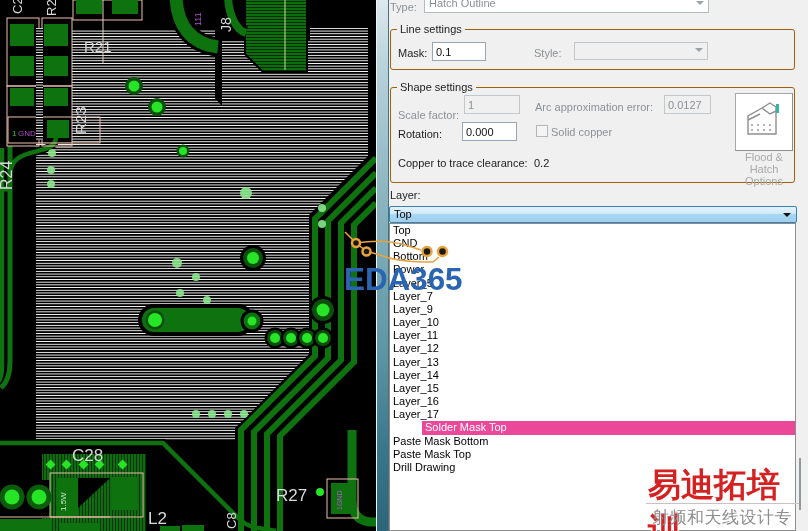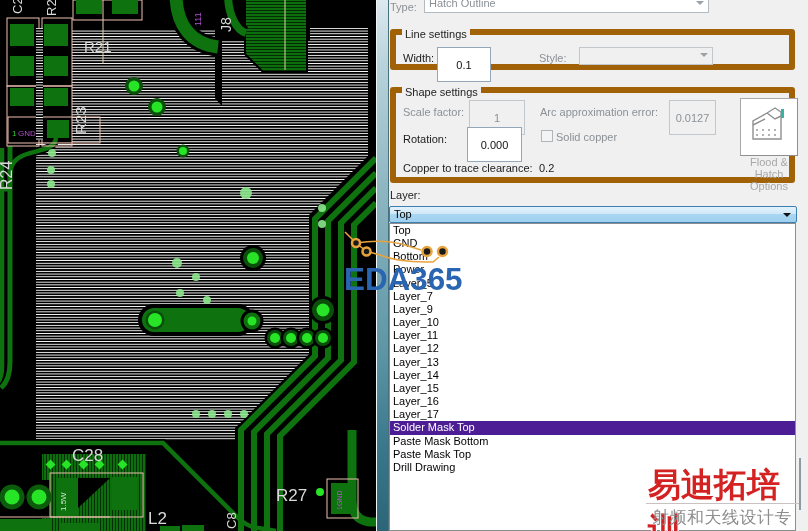--- a/index.html
+++ b/index.html
@@ -11,38 +11,38 @@
   #winEdge{position:absolute;left:376px;top:0;width:13px;height:531px;
     background:linear-gradient(180deg,#dde9ee 0%,#b9d3db 12%,#8fb7c2 35%,#5f97a6 65%,#39768a 85%,#2c6577 100%);
     border-left:1px solid #eef5f7;box-sizing:border-box;}
   #winEdge:after{content:"";position:absolute;right:0;top:0;width:1px;height:100%;background:#47707c;}
   
   #dlg{position:absolute;left:389px;top:0;width:419px;height:531px;background:#f0f0f0;
        font-size:11px;color:#1c1c1c;}
   .lbl{position:absolute;white-space:nowrap;}
   .dis{color:#8b9196;}
   .tbox{position:absolute;height:17px;border:1px solid #94a7b8;background:#fff;
-        font:11px "Liberation Sans",sans-serif;padding:8px 3px;box-sizing:content-box;color:#111;text-align:center;}
+        font:11px "Liberation Sans",sans-serif;padding:0 3px;box-sizing:content-box;color:#111;}
   .tbox[disabled], .tbox.disbox{border-color:#c2c7cb;background:#f0f0f0;color:#8b9196;}
   .combo{position:absolute;box-sizing:border-box;border:1px solid #b2bac1;background:#fff;
          color:#8b9196;padding:2px 18px 0 4px;overflow:hidden;white-space:nowrap;}
   .combo .arr{position:absolute;right:4px;top:45%;width:0;height:0;transform:translateY(-50%);
          border:4px solid transparent;border-top-color:#9aa2a8;border-bottom:0;}
-  .grp{position:absolute;border:6px solid #a16207;border-radius:3px;box-sizing:border-box;text-decoration:underline;}
+  .grp{position:absolute;border:1px solid #a16207;border-radius:3px;box-sizing:border-box;text-decoration:underline;}
   .grp .cap{position:absolute;top:-7px;left:6px;background:#f0f0f0;padding:0 3px;color:#222;}
   #layerCombo{position:absolute;left:0;top:206px;width:408px;height:17px;box-sizing:border-box;
       border:1px solid #3c7fb1;border-radius:2px;
       background:linear-gradient(180deg,#e3f2fb 0%,#cfe9f8 45%,#a8d7f2 46%,#9fd0ef 100%);
       color:#000;padding:1px 0 0 4px;}
   #layerCombo .arrB{position:absolute;right:5px;top:6px;width:0;height:0;
       border:4px solid transparent;border-top-color:#111;border-bottom:0;}
   #ddl{position:absolute;left:0;top:223px;width:407px;height:308px;box-sizing:border-box;
       background:#fff;border:1px solid #8d8d8d;overflow:hidden;}
   .ddl-item{height:13.16px;line-height:13.2px;padding-left:3px;color:#000;white-space:nowrap;}
-  .ddl-item.selected{background:#4c1d95;color:#fff;}
+  .ddl-item.selected{background:#ec4899;color:#fff;margin-left:32px;}
   
   #solidCb{position:absolute;width:10px;height:10px;border:1px solid #b0b6ba;background:#f4f4f4;}
   
   #floodBtn{position:absolute;left:340px;top:5px;width:66px;text-align:center;color:#a8a8a8;}
   #floodIcon{width:56px;height:56px;margin:0 auto;background:#fff;border:1px solid #a8a8a8;
       border-right-color:#8f8f8f;border-bottom-color:#8f8f8f;}
   
   #wmEda{position:absolute;left:344px;top:261px;font-size:32px;font-weight:bold;
       letter-spacing:0px;transform:scaleX(.98);transform-origin:left top;z-index:60;}
   #wmRed1{position:absolute;left:648px;top:463px;font-size:33px;font-weight:bold;letter-spacing:0;
@@ -239,32 +239,32 @@
   <div id="dlg">
 
     <div class="lbl dis" style="left:1px;top:1px">Type:</div>
     <div class="combo" style="left:35px;top:-6px;width:285px;height:19px">
       <span>Hatch Outline</span>
       <span class="arr"></span>
     </div>
 
     <div class="grp" style="left:1px;top:29px;width:405px;height:41px">
       <div class="cap">Line settings</div>
-      <div class="lbl" style="left:7px;top:17px">Width:</div>
+      <div class="lbl" style="left:7px;top:17px">Mask:</div>
       <input class="tbox" style="left: 41px; top: 12px; width: 46px;" value="0.1">
       <div class="lbl dis" style="left:143px;top:17px">Style:</div>
       <div class="combo" style="left:183px;top:12px;width:134px;height:18px;background:#f0f0f0;border-color:#c2c7cb">
         <span></span>
         <span class="arr"></span>
       </div>
     </div>
 
     <div class="grp" style="left:1px;top:87px;width:405px;height:96px">
       <div class="cap">Shape settings</div>
-      <div class="lbl dis" style="left:7px;top:13px">Scale factor:</div>
+      <div class="lbl dis" style="left:7px;top:21px">Scale factor:</div>
       <input class="tbox disbox" disabled="" style="left: 73px; top: 7px; width: 48px;" value="1">
       <div class="lbl dis" style="left:144px;top:13px">Arc approximation error:</div>
       <input class="tbox disbox" disabled="" style="left: 273px; top: 7px; width: 39px;" value="0.0127">
       <div class="lbl" style="left:7px;top:40px">Rotation:</div>
       <input class="tbox" style="left: 71px; top: 34px; width: 47px;" value="0.000">
       <div id="solidCb" style="left:145px;top:37px"></div>
       <div class="lbl dis" style="left:160px;top:38px">Solid copper</div>
       <div class="lbl" style="left:7px;top:69px">Copper to trace clearance:</div>
       <div class="lbl" style="left:143px;top:69px">0.2</div>
 

